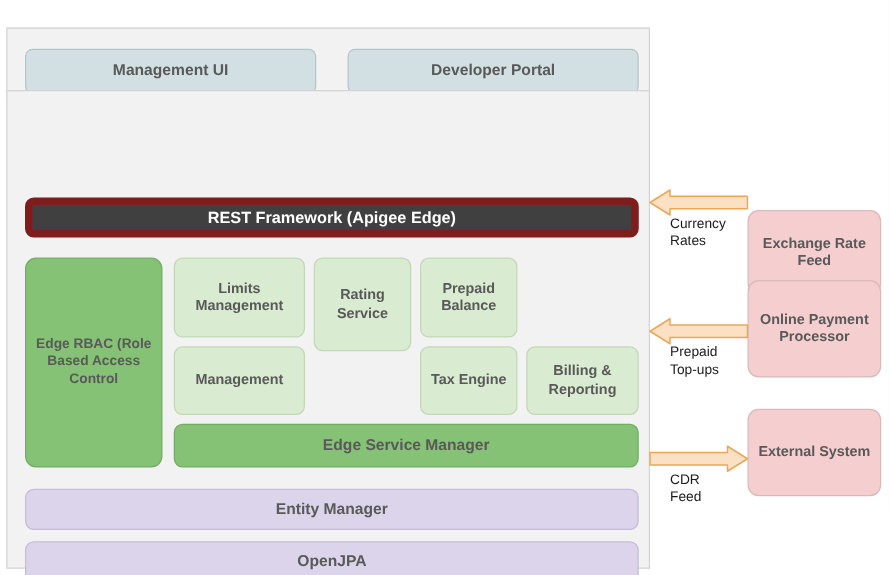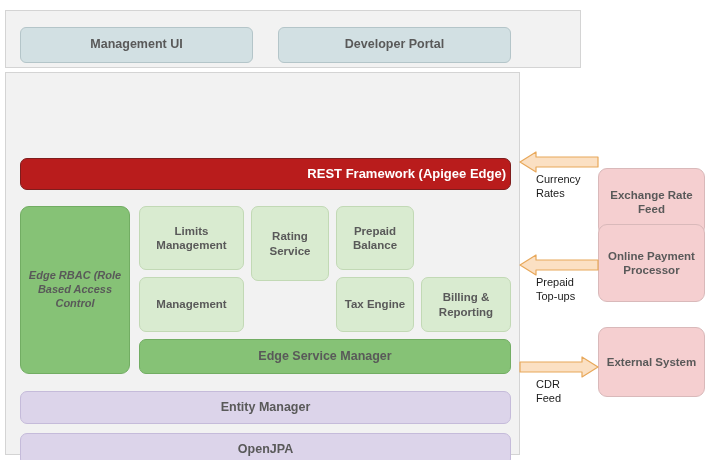--- a/index.html
+++ b/index.html
@@ -12,21 +12,21 @@
   }
   .stage{position:absolute;left:0;top:0;width:711px;height:460px;}
 
   
   .panel{
     position:absolute;
     background:#f2f2f2;
     border:1px solid #d4d4d4;
     box-sizing:border-box;
   }
-  #client-panel{left:5px;top:10px;width:576px;height:58px;}
+  #client-panel{left:5px;top:22px;width:515px;height:58px;}
   #platform-panel{left:5px;top:72px;width:515px;height:383px;}
 
   
   .node{
     position:absolute;
     box-sizing:border-box;
     display:flex;
     align-items:center;
     justify-content:center;
     text-align:center;
@@ -40,37 +40,36 @@
   .client-box{
     background:#d2e0e3;
     border:1px solid #b4c5c9;
     font-size:12.5px;
     border-radius:6px;
   }
   #management-ui{left:14px;top:16px;width:233px;height:36px;}
   #developer-portal{left:272px;top:16px;width:233px;height:36px;}
 
   .rest-bar{
-    background:#b91c1c;
-    border:1px solid #7f1d1d;
+    background:#404040;
+    border:6px solid #7f1d1d;
     color:#ffffff;
     font-size:13px;
     border-radius:7px;
-    justify-content:flex-end;
   }
   #rest-framework{left:14px;top:85px;width:491px;height:32px;}
 
   .rbac-box{
     background:#86c276;
     border:1px solid #72ad63;
     font-size:11px;
     border-radius:9px;
   }
   #edge-rbac{left:14px;top:133px;width:110px;height:168px;}
-  #edge-rbac .lbl{display:block;font-style:italic;}
+  #edge-rbac .lbl{display:block;}
 
   .service-box{
     background:#d9ebd0;
     border:1px solid #c2d9b5;
     font-size:11.5px;
     border-radius:7px;
   }
   
   #limits-management{left:133px;top:133px;width:105px;height:64px;}
   #rating-service{left:245px;top:133px;width:78px;height:75px;}

